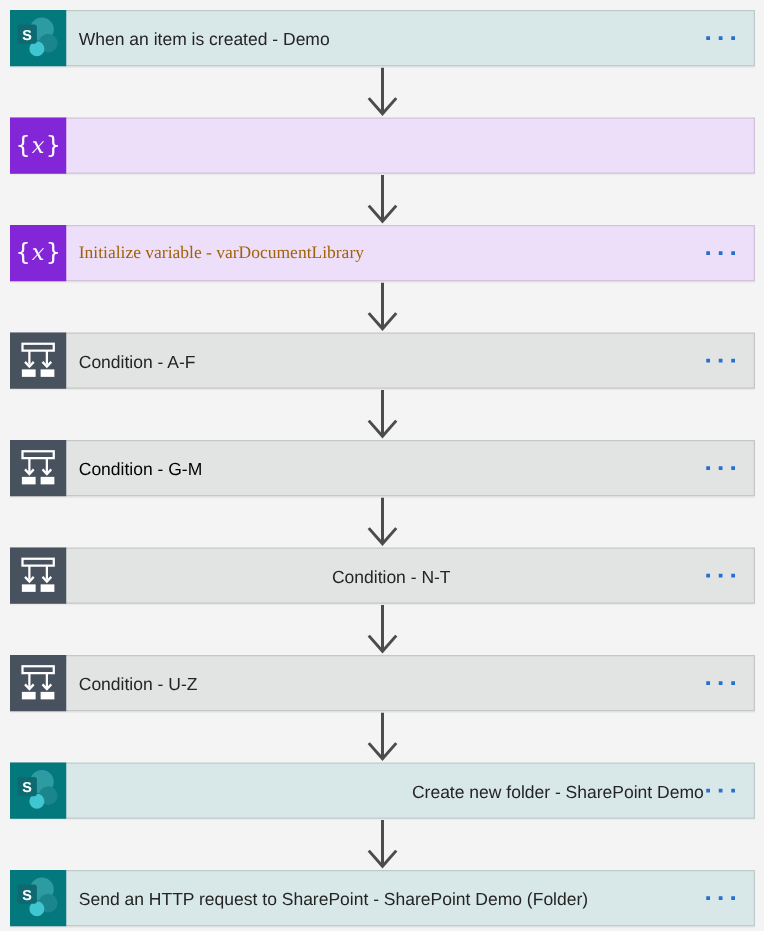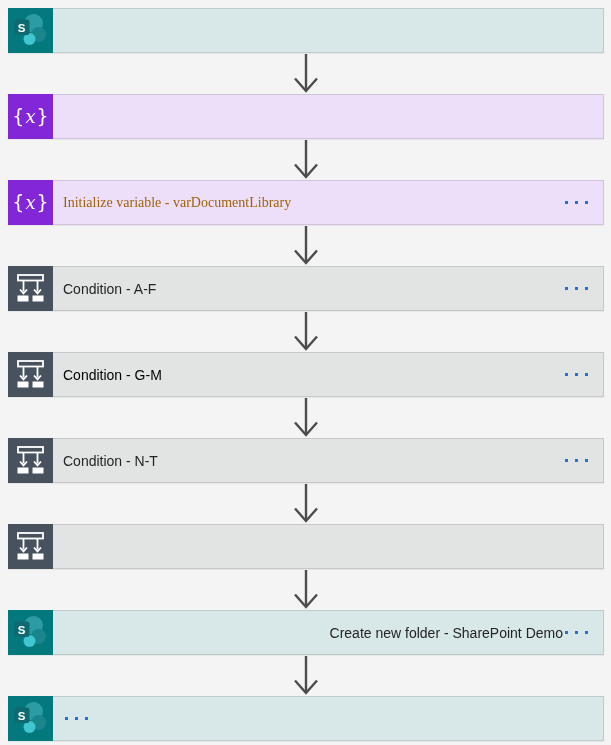--- a/index.html
+++ b/index.html
@@ -99,20 +99,30 @@
     <div class="step" style="--tile: #04797d; --bar: #d8e7e8; --dots: #2670d2;">
       <div class="tile">
         <svg width="35" height="35" viewBox="0 0 35 35" aria-hidden="true">
           <circle cx="20.5" cy="10.5" r="9.5" fill="#2c9ba2"></circle>
           <circle cx="25.5" cy="21.5" r="7.5" fill="#1b858d"></circle>
           <circle cx="16.5" cy="26" r="6" fill="#40c6d0"></circle>
           <rect x="1" y="6.5" width="15.5" height="15.5" rx="2.2" fill="#0e6a70"></rect>
           <text x="8.7" y="18.7" text-anchor="middle" font-size="11.5" font-weight="bold" fill="#ffffff" font-family="Liberation Sans, sans-serif">S</text>
         </svg>
       </div>
+      <div class="bar">
+        <span class="label" style="color: rgb(36, 36, 36);">When an item is created - Demo</span>
+        <button class="menu" aria-label="Menu">
+          <span style="display: flex; gap: 7px;">
+            <span class="dot"></span>
+            <span class="dot"></span>
+            <span class="dot"></span>
+          </span>
+        </button>
+      </div>
     </div>
     <div class="arrow-row">
       <svg width="26" height="40" viewBox="0 0 26 40" aria-hidden="true">
         <path d="M13 0 V36.2" stroke="#4c4c4c" stroke-width="2.4" fill="none"></path>
         <path d="M2 24.5 L13 37 L24 24.5" stroke="#4c4c4c" stroke-width="2.4" fill="none"></path>
       </svg>
     </div>
     <div class="step" style="--tile: #8326d8; --bar: #eddffa; --dots: #2670d2;">
       <div class="tile">
         <span class="vartext">
@@ -217,21 +227,21 @@
           <rect x="10" y="9" width="25" height="5.5" stroke="#ffffff" stroke-width="1.8" fill="none"></rect>
           <path d="M15.5 14.5 V25.5" stroke="#ffffff" stroke-width="1.8" fill="none"></path>
           <path d="M29.5 14.5 V25.5" stroke="#ffffff" stroke-width="1.8" fill="none"></path>
           <path d="M12 23.5 L15.5 27.3 L19 23.5" stroke="#ffffff" stroke-width="1.8" fill="none"></path>
           <path d="M26 23.5 L29.5 27.3 L33 23.5" stroke="#ffffff" stroke-width="1.8" fill="none"></path>
           <rect x="9.5" y="29.5" width="11" height="6" fill="#ffffff"></rect>
           <rect x="24.5" y="29.5" width="11" height="6" fill="#ffffff"></rect>
         </svg>
       </div>
       <div class="bar">
-        <span class="label" style="color: rgb(36, 36, 36);">Condition - N-T</span>
+        <span class="label" style="color: rgb(36, 36, 36); text-align: center;">Condition - N-T</span>
         <button class="menu" aria-label="Menu">
           <span style="display: flex; gap: 7px;">
             <span class="dot"></span>
             <span class="dot"></span>
             <span class="dot"></span>
           </span>
         </button>
       </div>
     </div>
     <div class="arrow-row">
@@ -245,20 +255,30 @@
         <svg width="45" height="45" viewBox="0 0 45 45" aria-hidden="true">
           <rect x="10" y="9" width="25" height="5.5" stroke="#ffffff" stroke-width="1.8" fill="none"></rect>
           <path d="M15.5 14.5 V25.5" stroke="#ffffff" stroke-width="1.8" fill="none"></path>
           <path d="M29.5 14.5 V25.5" stroke="#ffffff" stroke-width="1.8" fill="none"></path>
           <path d="M12 23.5 L15.5 27.3 L19 23.5" stroke="#ffffff" stroke-width="1.8" fill="none"></path>
           <path d="M26 23.5 L29.5 27.3 L33 23.5" stroke="#ffffff" stroke-width="1.8" fill="none"></path>
           <rect x="9.5" y="29.5" width="11" height="6" fill="#ffffff"></rect>
           <rect x="24.5" y="29.5" width="11" height="6" fill="#ffffff"></rect>
         </svg>
       </div>
+      <div class="bar">
+        <span class="label" style="color: rgb(36, 36, 36);">Condition - U-Z</span>
+        <button class="menu" aria-label="Menu">
+          <span style="display: flex; gap: 7px;">
+            <span class="dot"></span>
+            <span class="dot"></span>
+            <span class="dot"></span>
+          </span>
+        </button>
+      </div>
     </div>
     <div class="arrow-row">
       <svg width="26" height="40" viewBox="0 0 26 40" aria-hidden="true">
         <path d="M13 0 V36.2" stroke="#4c4c4c" stroke-width="2.4" fill="none"></path>
         <path d="M2 24.5 L13 37 L24 24.5" stroke="#4c4c4c" stroke-width="2.4" fill="none"></path>
       </svg>
     </div>
     <div class="step" style="--tile: #04797d; --bar: #d8e7e8; --dots: #2670d2;">
       <div class="tile">
         <svg width="35" height="35" viewBox="0 0 35 35" aria-hidden="true">
@@ -290,20 +310,21 @@
       <div class="tile">
         <svg width="35" height="35" viewBox="0 0 35 35" aria-hidden="true">
           <circle cx="20.5" cy="10.5" r="9.5" fill="#2c9ba2"></circle>
           <circle cx="25.5" cy="21.5" r="7.5" fill="#1b858d"></circle>
           <circle cx="16.5" cy="26" r="6" fill="#40c6d0"></circle>
           <rect x="1" y="6.5" width="15.5" height="15.5" rx="2.2" fill="#0e6a70"></rect>
           <text x="8.7" y="18.7" text-anchor="middle" font-size="11.5" font-weight="bold" fill="#ffffff" font-family="Liberation Sans, sans-serif">S</text>
         </svg>
       </div>
       <div class="bar">
+        <span class="label" style="color: rgb(36, 36, 36);">Send an HTTP request to SharePoint - SharePoint Demo (Folder)</span>
         <button class="menu" aria-label="Menu">
           <span style="display: flex; gap: 7px;">
             <span class="dot"></span>
             <span class="dot"></span>
             <span class="dot"></span>
           </span>
         </button>
       </div>
     </div>
   </div>

